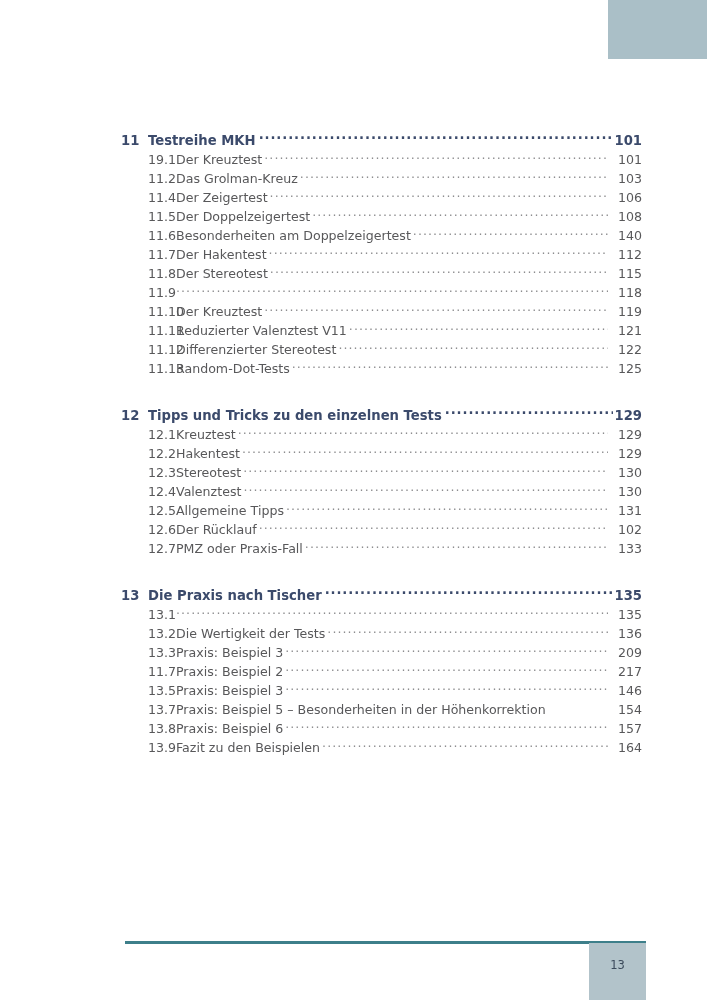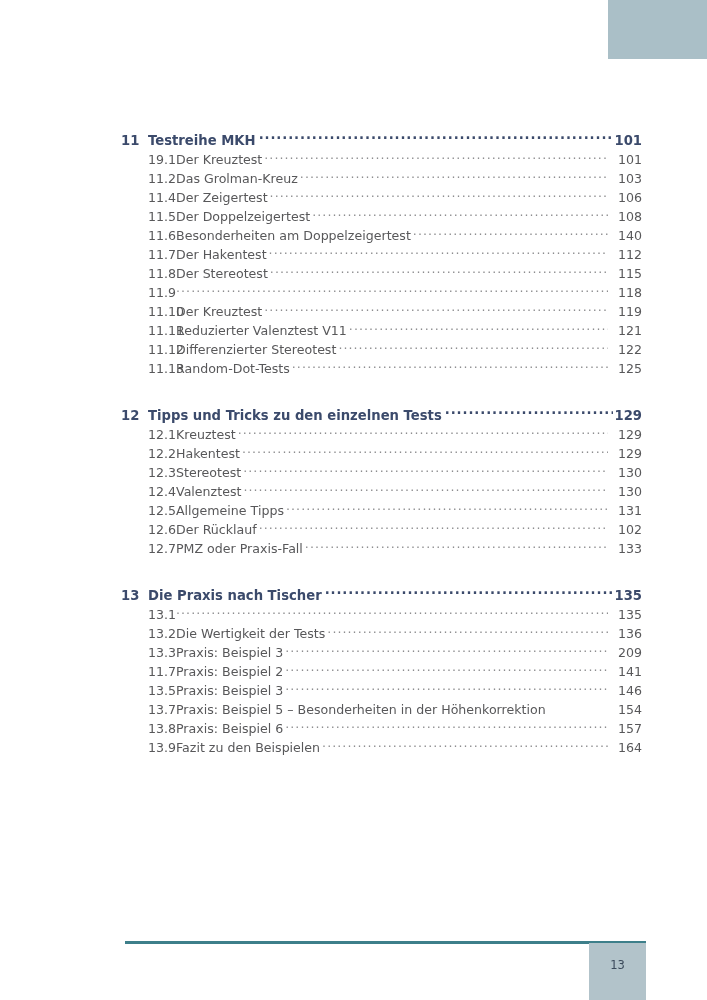--- a/index.html
+++ b/index.html
@@ -311,21 +311,21 @@
       <div class="toc-row row-section">
         <span class="num">13.3</span>
         <span class="title">Praxis: Beispiel 3</span>
         <span class="leader"></span>
         <span class="page">209</span>
       </div>
       <div class="toc-row row-section">
         <span class="num">11.7</span>
         <span class="title">Praxis: Beispiel 2</span>
         <span class="leader"></span>
-        <span class="page">141</span>
+        <span class="page">217</span>
       </div>
       <div class="toc-row row-section">
         <span class="num">13.5</span>
         <span class="title">Praxis: Beispiel 3</span>
         <span class="leader"></span>
         <span class="page">146</span>
       </div>
       <div class="toc-row row-section no-leader">
         <span class="num">13.7</span>
         <span class="title">Praxis: Beispiel 5 – Besonderheiten in der Höhenkorrektion</span>

